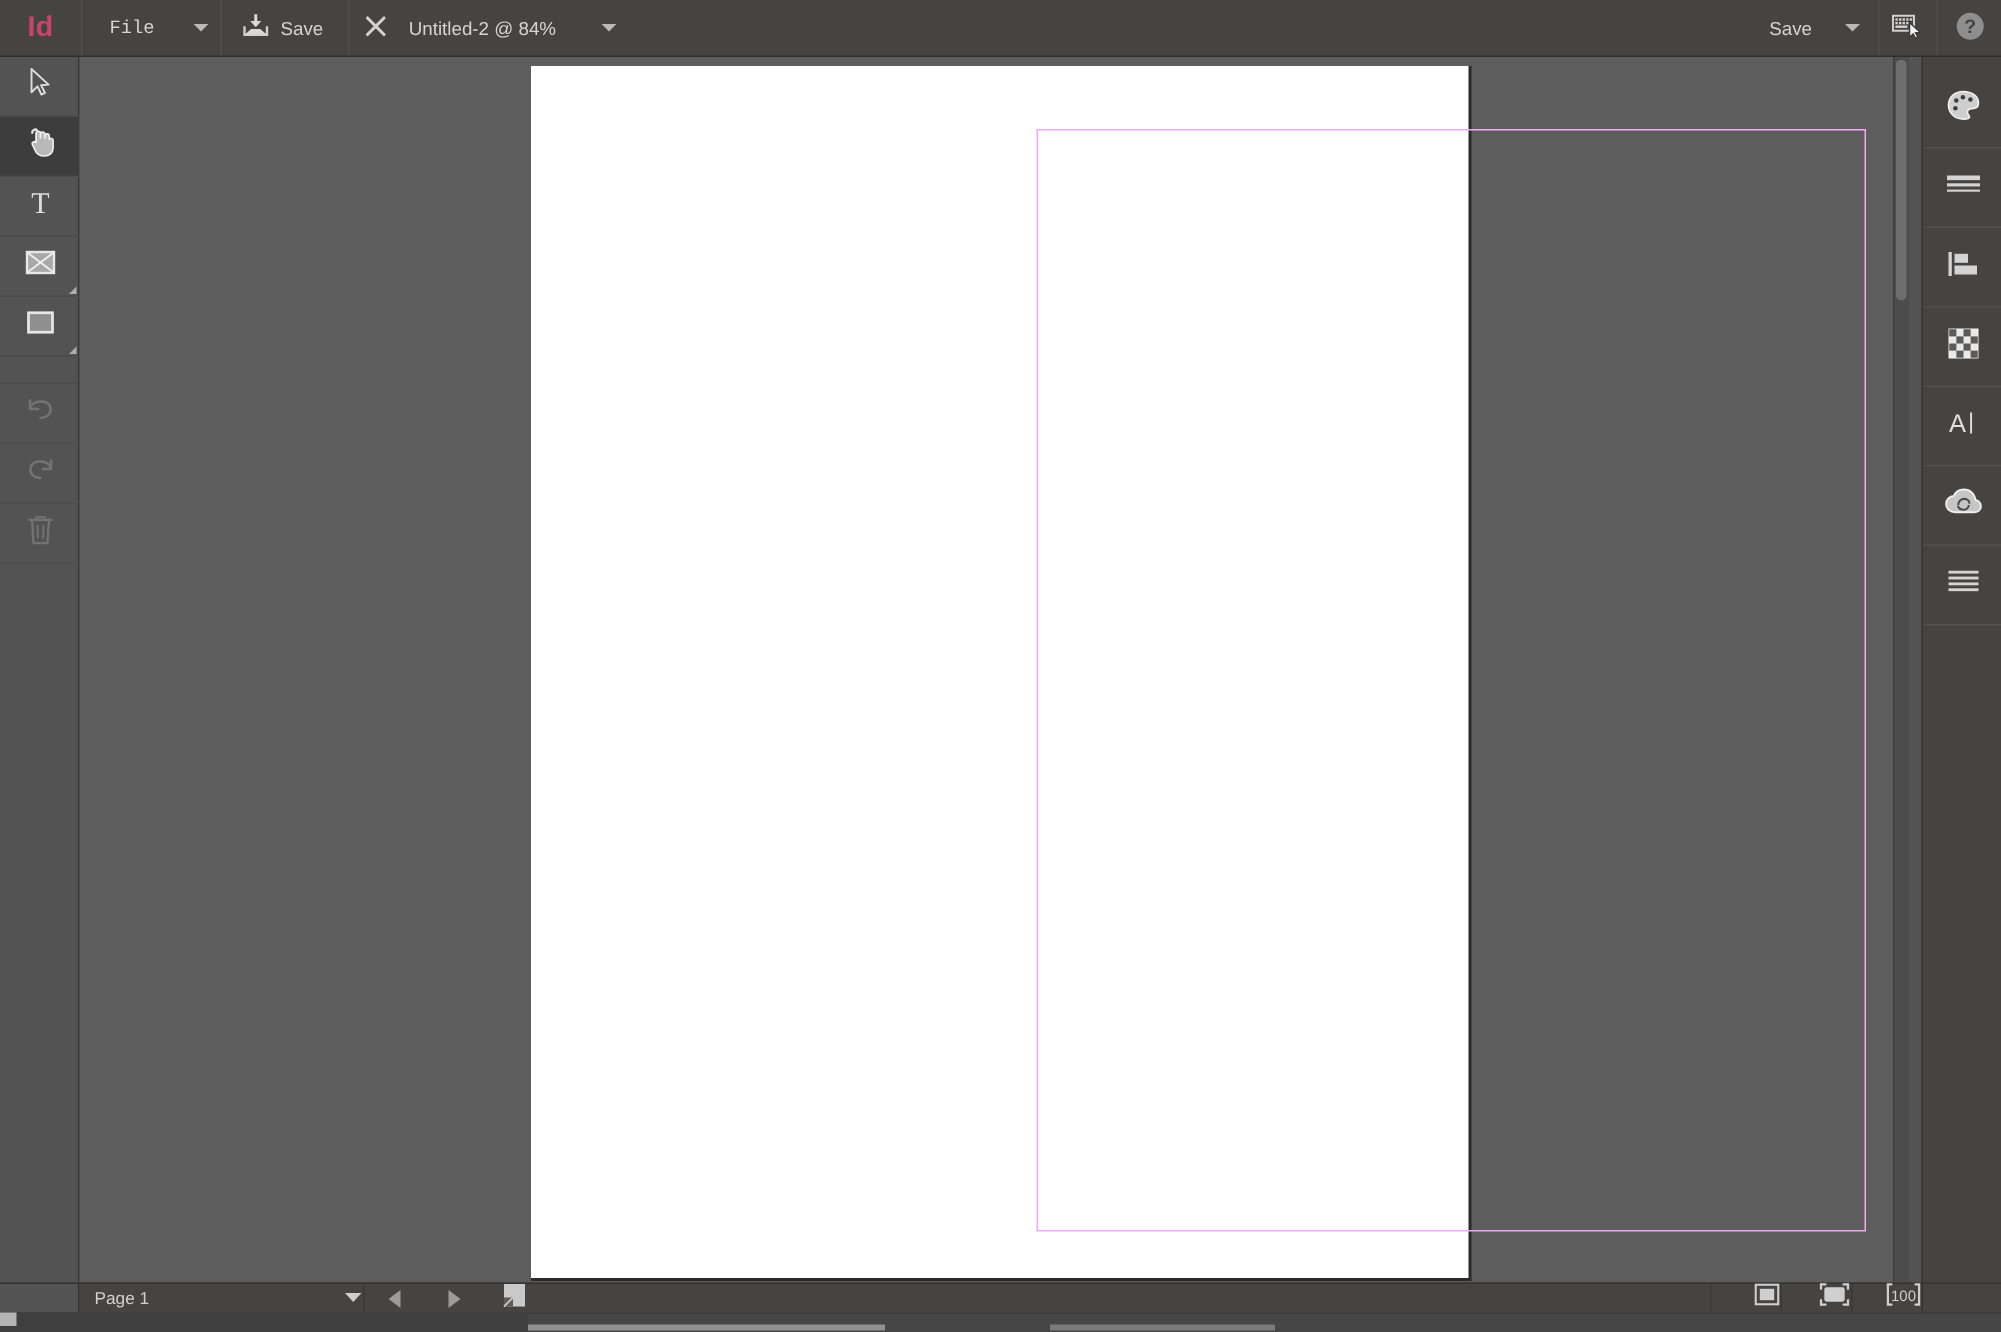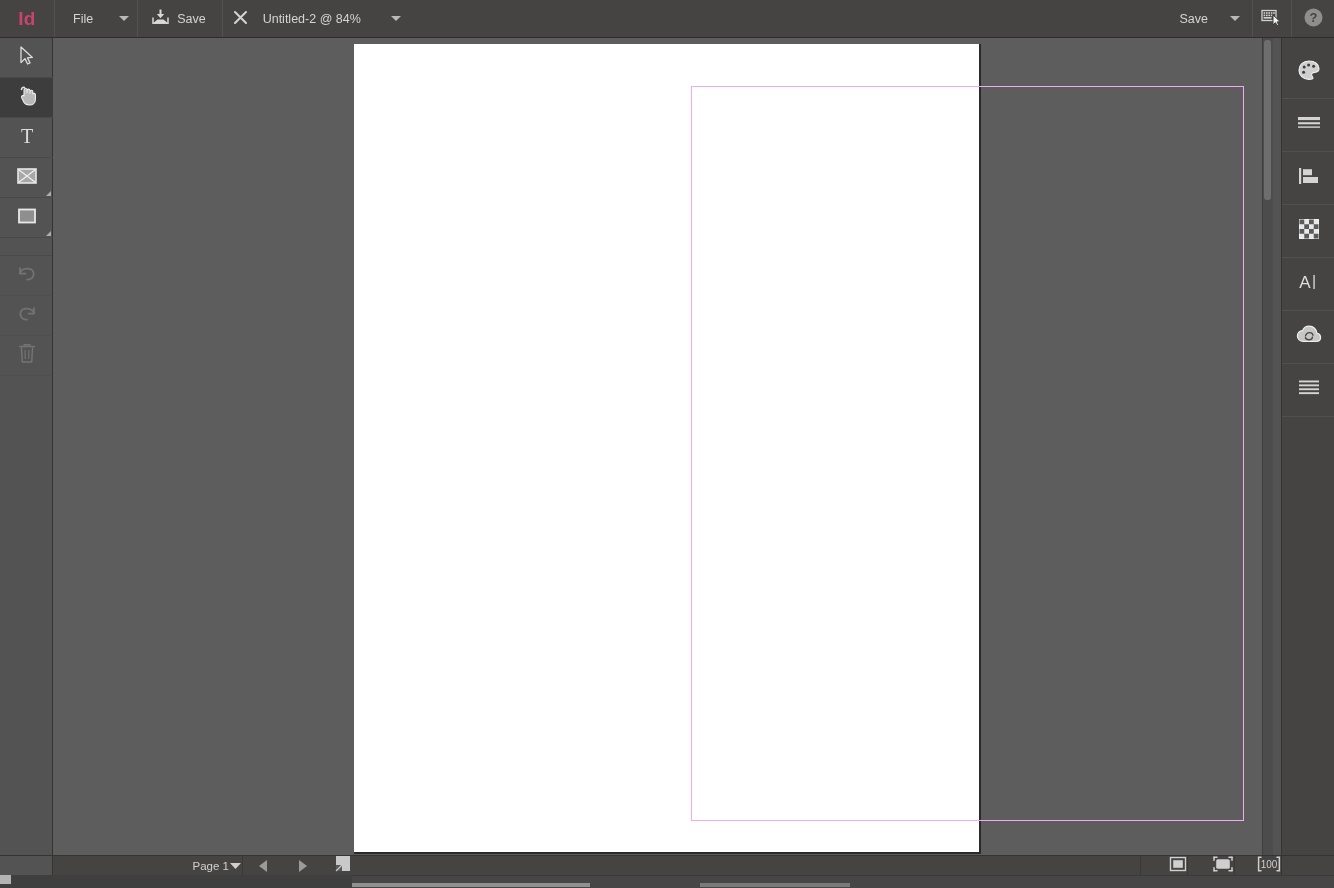--- a/index.html
+++ b/index.html
@@ -38,21 +38,21 @@
   }
   #app-logo {
     width: 54px;
     justify-content: center;
     color: #c8436f;
     font-size: 19px;
     font-weight: 600;
     letter-spacing: .3px;
   }
   #file-menu { padding: 0 8px 0 18px; }
-  #file-menu .lbl { margin-right: 26px; }
+  #file-menu .lbl { margin-right: 26px; font-family: Liberation Mono, monospace; }
   .caret-down {
     width: 0; height: 0;
     border-left: 5px solid transparent;
     border-right: 5px solid transparent;
     border-top: 5px solid #b9b9b9;
   }
   #save-btn { padding: 0 16px 0 13px; gap: 7px; text-align: center; }
   #close-doc-btn { width: 36px; justify-content: center; }
   #doc-tab { padding: 0 12px 0 4px; gap: 30px; justify-content: flex-end; }
   #touch-mode { padding: 0 12px 0 14px; gap: 22px; }
@@ -145,21 +145,20 @@
     border-top: 1px solid #343434;
   }
   #status-left-pad { width: 53px; height: 100%; background:#535353; border-right:1px solid #343434;}
   #page-select {
     display: flex; align-items: center;
     width: 190px; height: 100%;
     padding-left: 10px;
     color: #d0d0d0; font-size: 11.5px;
     border-right: 1px solid #3a3939;
     user-select: none;
-    text-align: right;
   }
   #page-select .lbl { flex: 1; }
   .nav-btn {
     width: 40px; height: 100%;
     display: flex; align-items: center; justify-content: center;
   }
   .tri-left {
     width: 0; height: 0;
     border-top: 6px solid transparent;
     border-bottom: 6px solid transparent;

